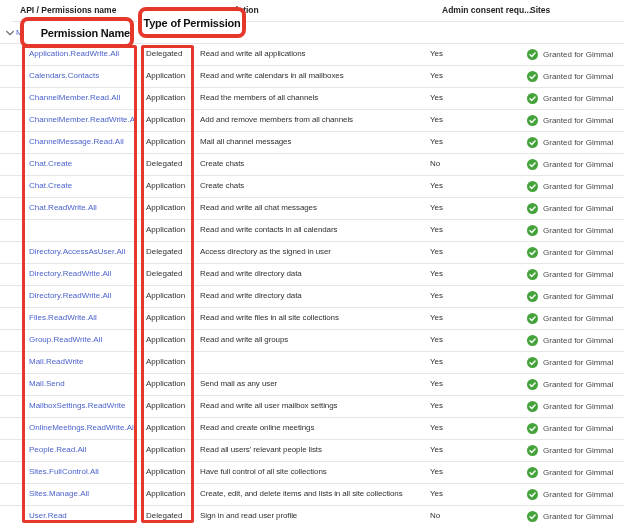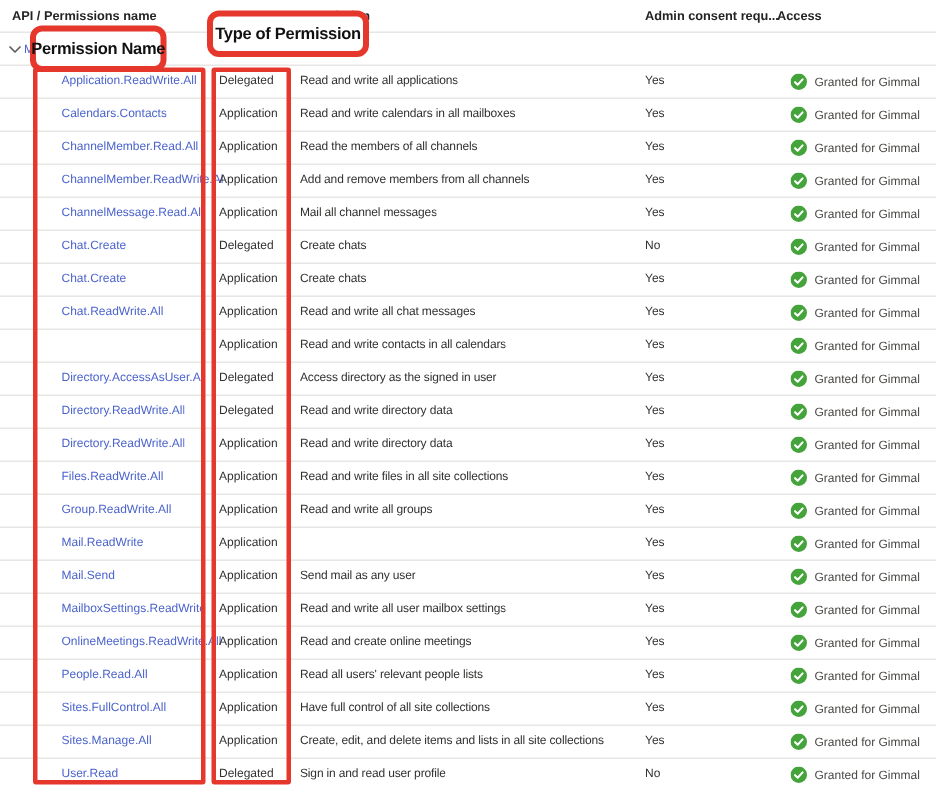--- a/index.html
+++ b/index.html
@@ -5,73 +5,73 @@
   html,body{margin:0;padding:0;}
   body{
     width:624px;height:526px;position:relative;overflow:hidden;
     background:#ffffff;color:#323130;
     font-family:"Liberation Sans", sans-serif;
     -webkit-font-smoothing:antialiased;
   }
   .grid{position:absolute;left:0;top:0;width:624px;}
 
   
-  .hdr{position:relative;height:21px;border-bottom:1px solid #e8e6e4;}
+  .hdr{position:relative;height:21px;border-bottom:1px solid #e8e6e4;margin-left:12px;}
   .hdr span{
     position:absolute;top:0;line-height:21px;white-space:nowrap;
     font-size:8.5px;font-weight:600;color:#252423;
   }
   .h-name{left:8px}.h-type{left:146px}.h-desc{left:200px}.h-admin{left:430px}.h-status{left:518px}
 
   
   .group-row{position:relative;height:21px;border-bottom:1px solid #e8e6e4;}
   .chev{position:absolute;left:5px;top:6px;width:10px;height:10px;}
   .group-label{
     position:absolute;left:16px;top:0;line-height:21px;
     font-size:8px;color:#4b63cc;white-space:nowrap;
   }
 
   
   .row{position:relative;height:21px;border-bottom:1px solid #e8e6e4;font-size:8px;}
   .row .c{position:absolute;top:0;line-height:20px;white-space:nowrap;overflow:hidden;}
-  .c.name{left:26px;max-width:108px;color:#4b63cc;cursor:pointer;padding-left:15px;}
+  .c.name{left:14px;max-width:108px;color:#4b63cc;cursor:pointer;padding-left:15px;}
   .c.type{left:146px;color:#323130;}
   .c.desc{left:200px;max-width:227px;letter-spacing:-0.1px;color:#323130;}
   .c.admin{left:430px;color:#323130;}
   .c.status{left:527px;top:0;height:100%;display:flex;align-items:center;gap:5px;overflow:visible;justify-content:flex-end;}
   .st-text{font-size:8px;color:#494744;white-space:nowrap;}
   .check{width:11px;height:11px;flex:0 0 auto;display:block;}
 
   
   .ann-rect{
     position:absolute;border:3px solid #e6372d;border-radius:2px;
     box-sizing:border-box;z-index:9;pointer-events:none;background:transparent;
   }
   .rect-name{left:22px;top:45px;width:115px;height:478px;}
   .rect-type{left:141px;top:45px;width:53px;height:478px;}
   .callout{
     position:absolute;box-sizing:border-box;z-index:10;pointer-events:none;
     background:#ffffff;border:4px solid #e6372d;border-radius:8px;
     display:flex;align-items:center;justify-content:center;
     font-size:11px;font-weight:700;color:#111111;white-space:nowrap;letter-spacing:-0.2px;
   }
-  .callout-1{left:20px;top:17px;width:91px;height:31px;}
+  .callout-1{left:20px;top:17px;width:114px;height:31px;justify-content:flex-end;}
   .callout-2{left:138px;top:7px;width:108px;height:31px;}
 </style>
 </head>
 <body>
 
 <div class="grid">
 
   <div class="hdr">
     <span class="h-name">API / Permissions name</span>
     <span class="h-type">Type</span>
     <span class="h-desc">Description</span>
     <span class="h-admin">Admin consent requ...</span>
-    <span class="h-status">Access</span>
+    <span class="h-status">Sites</span>
   </div>
 
   <div class="group-row">
     <svg class="chev" viewBox="0 0 12 12">
       <path d="M2 4 L6 8 L10 4" fill="none" stroke="#605e5c" stroke-width="1.4" stroke-linecap="round" stroke-linejoin="round"></path>
     </svg>
     <span class="group-label">M</span>
   </div>
 
   <div id="rows">

